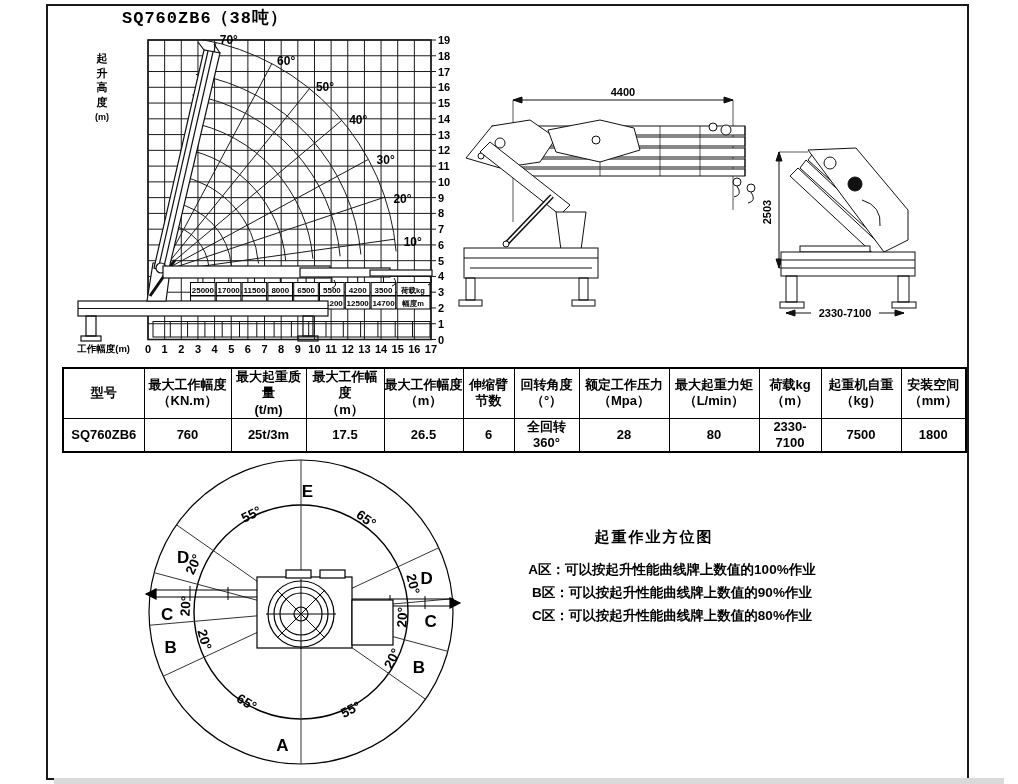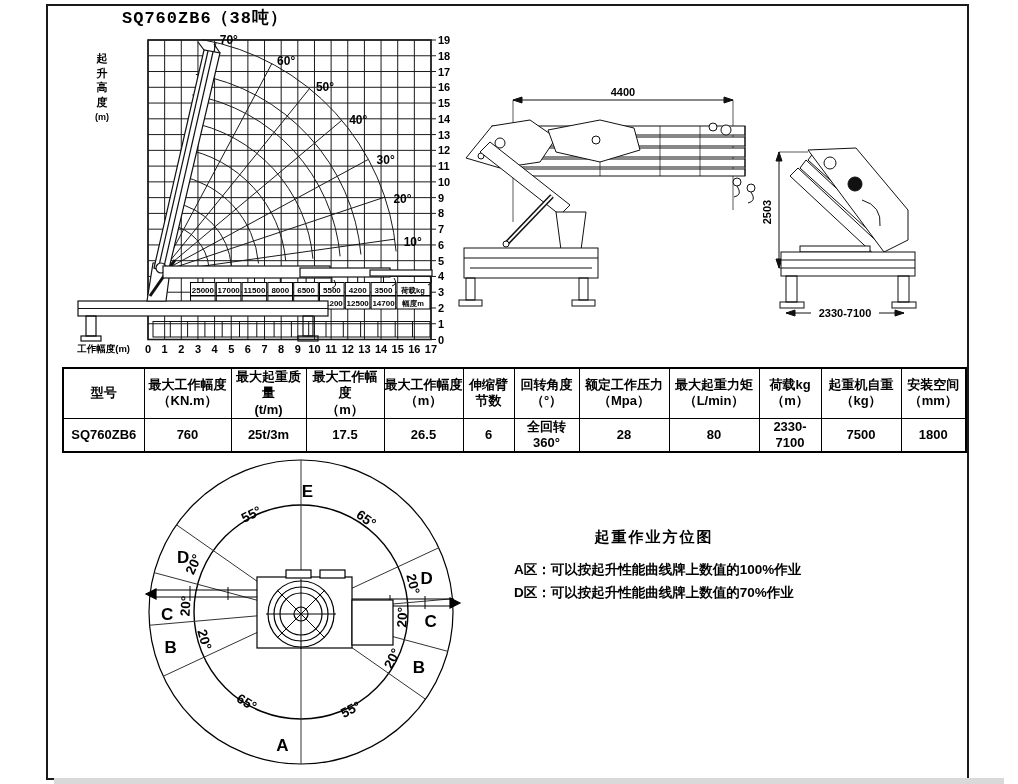--- a/index.html
+++ b/index.html
@@ -13,21 +13,21 @@
   
   .spec-wrap{position:absolute;left:62px;top:367px;}
   table.spec{border-collapse:collapse;table-layout:fixed;width:903px;border:2px solid #000;}
   table.spec td{border:1px solid #000;text-align:center;vertical-align:middle;
        font-weight:bold;padding:0;font-size:13px;line-height:1.25;overflow:hidden;}
   table.spec tr.hd td{height:43px;}
   table.spec tr.dt td{height:27px;font-size:13px;}
   
   .legend{position:absolute;left:478px;top:528px;width:352px;}
   .legend-title{font-size:15px;font-weight:bold;text-align:center;letter-spacing:2px;font-family:Liberation Serif, serif;}
-  .legend-item{font-size:13.5px;font-weight:bold;line-height:23px;padding-left:36px;white-space:nowrap;}
+  .legend-item{font-size:13.5px;font-weight:bold;line-height:23px;padding-left:36px;white-space:nowrap;text-align:center;}
 </style>
 </head>
 <body>
 
 <div class="frame"></div>
 <div class="shadow-b"></div>
 
 <div class="page-title">SQ760ZB6（38吨）</div>
 
 <svg id="chart-svg" style="left:46px;top:18px" width="412" height="348" viewBox="46 18 412 348">
@@ -505,15 +505,16 @@
     <line x1="301" y1="579" x2="301" y2="649" stroke-width="1"></line>
     <line x1="277" y1="590" x2="325" y2="638" stroke-width="1"></line>
     <line x1="277" y1="638" x2="325" y2="590" stroke-width="1"></line>
   </g>
 </svg>
 
 <div class="legend">
   <div class="legend-title">起重作业方位图</div>
   <div id="legend-items" style="margin-top:11px">
       <div class="legend-item"><span>A区：</span><span>可以按起升性能曲线牌上数值的100%作业</span></div>
-      <div class="legend-item"><span>D区：</span><span>可以按起升性能曲线牌上数值的70%作业</span></div>
+      <div class="legend-item"><span>B区：</span><span>可以按起升性能曲线牌上数值的90%作业</span></div>
+      <div class="legend-item"><span>C区：</span><span>可以按起升性能曲线牌上数值的80%作业</span></div>
     </div>
 </div>
 
 </body></html>

